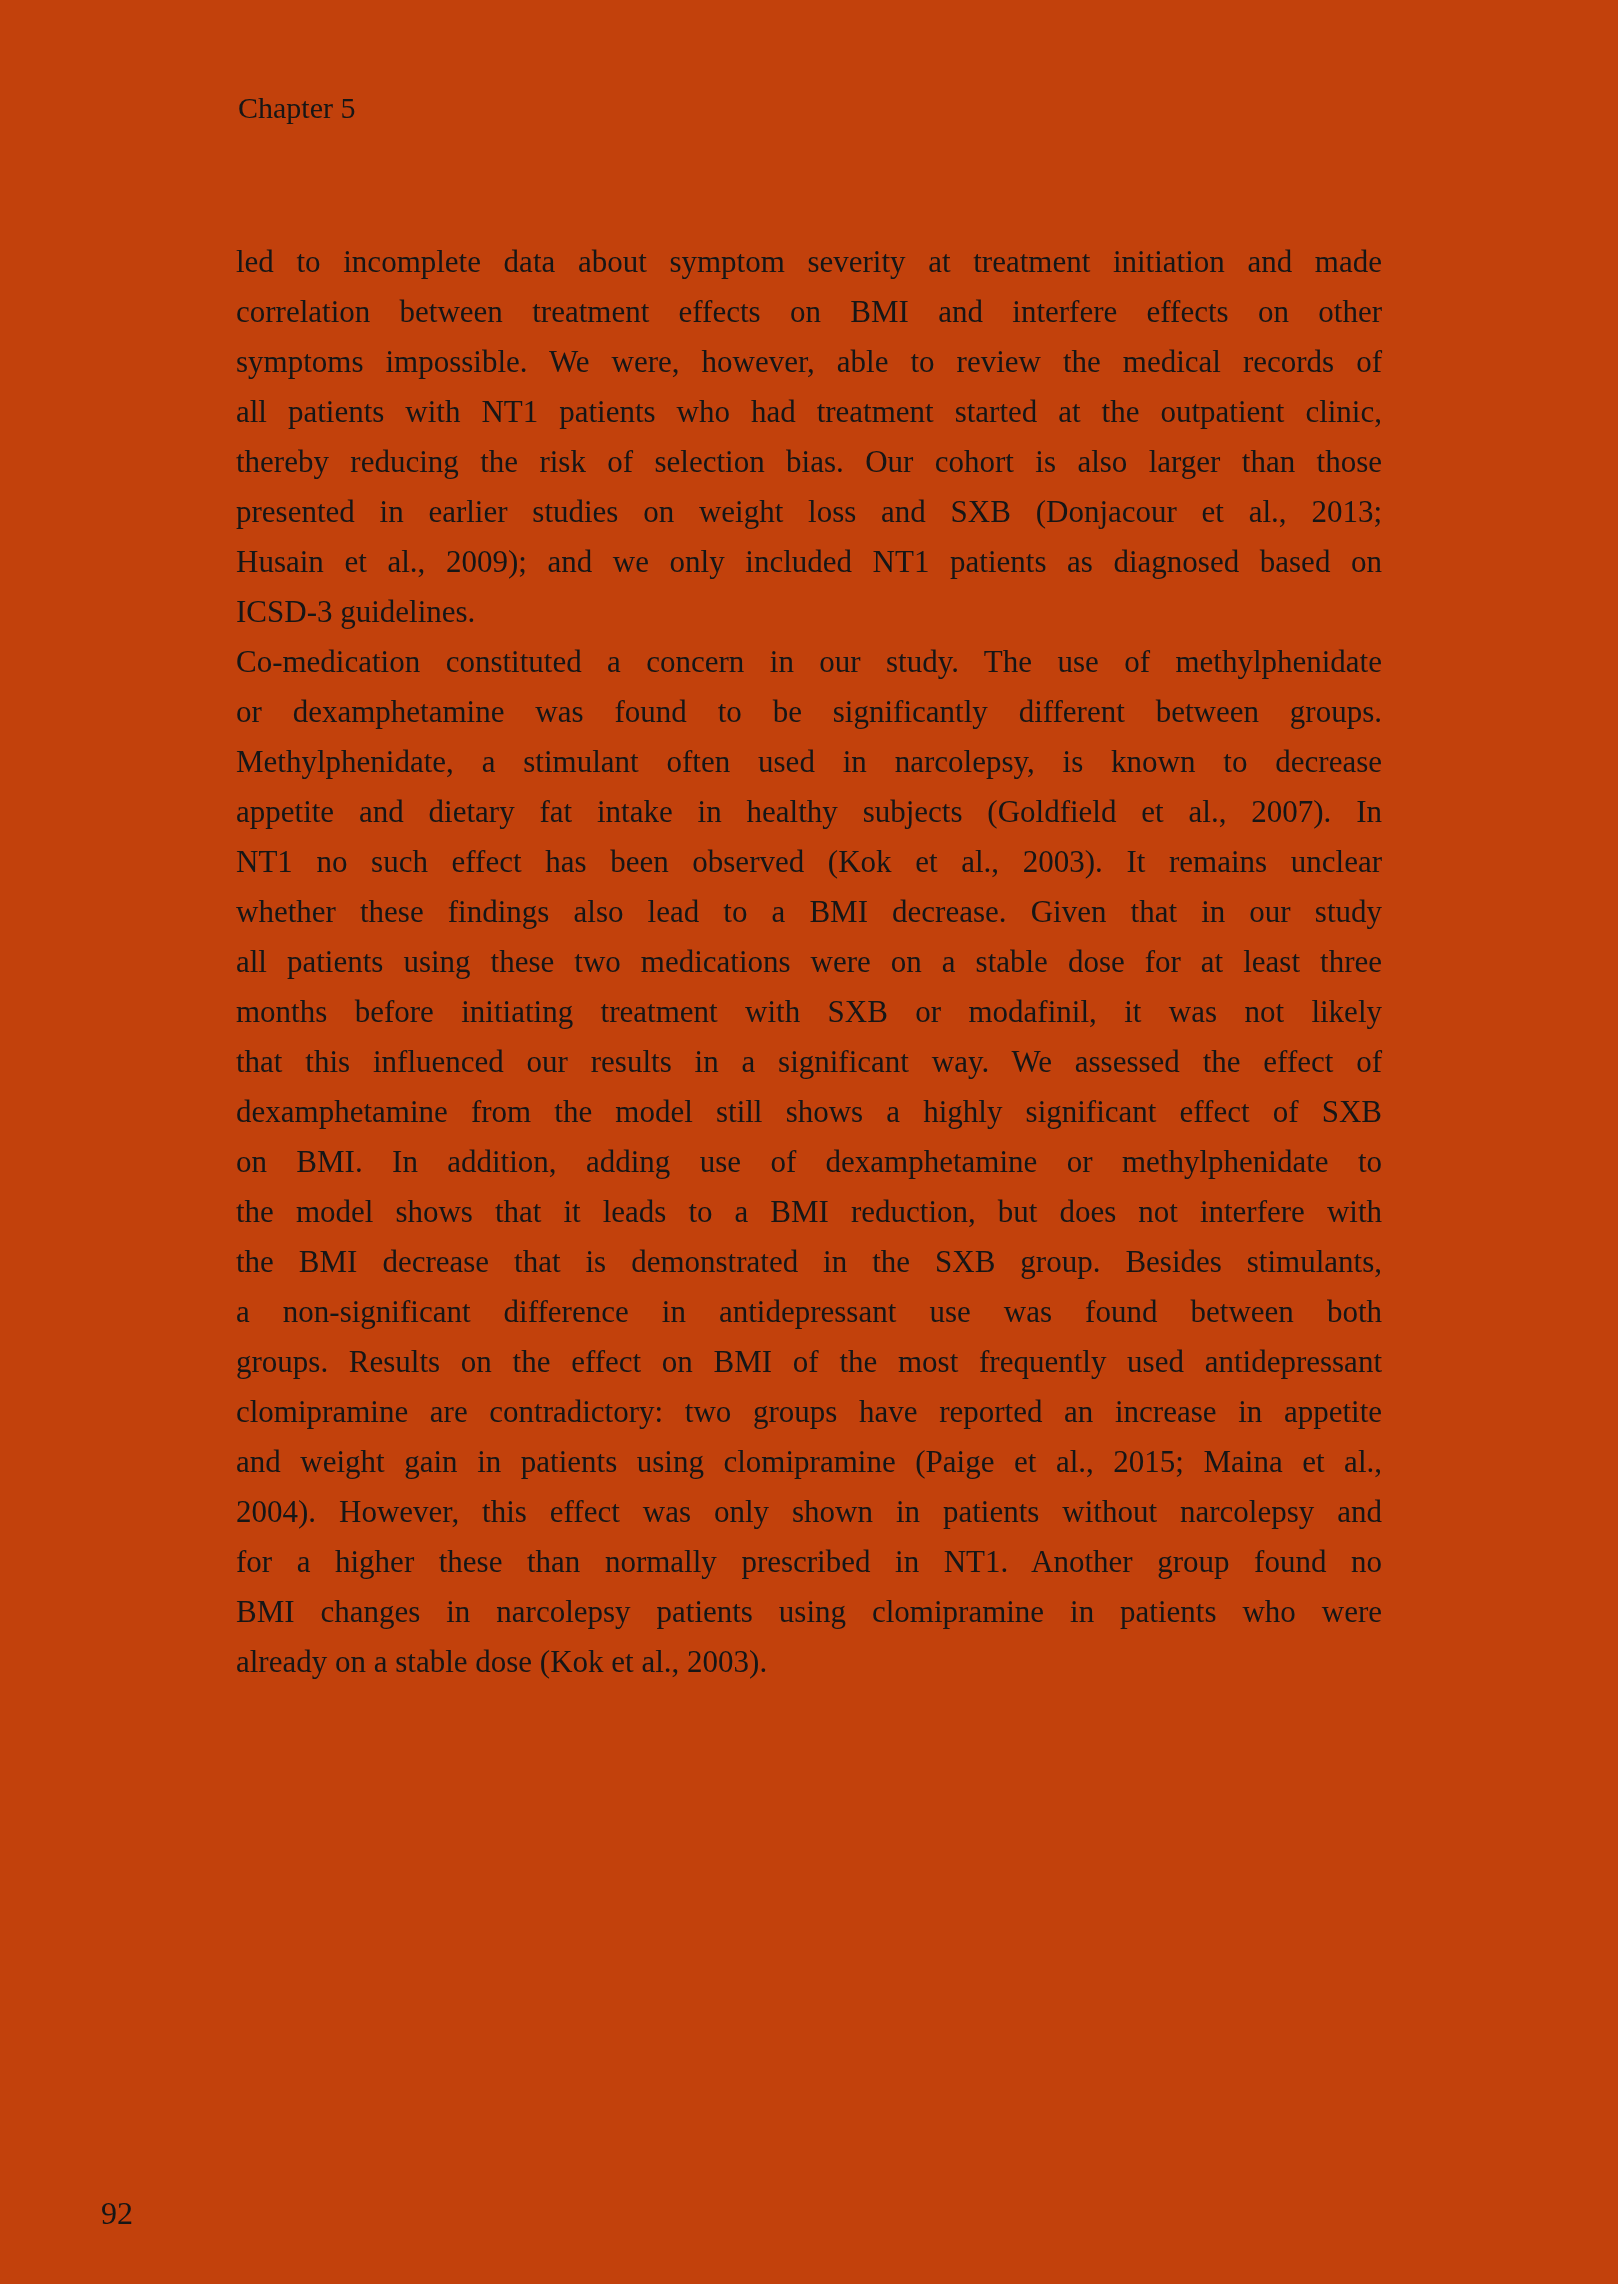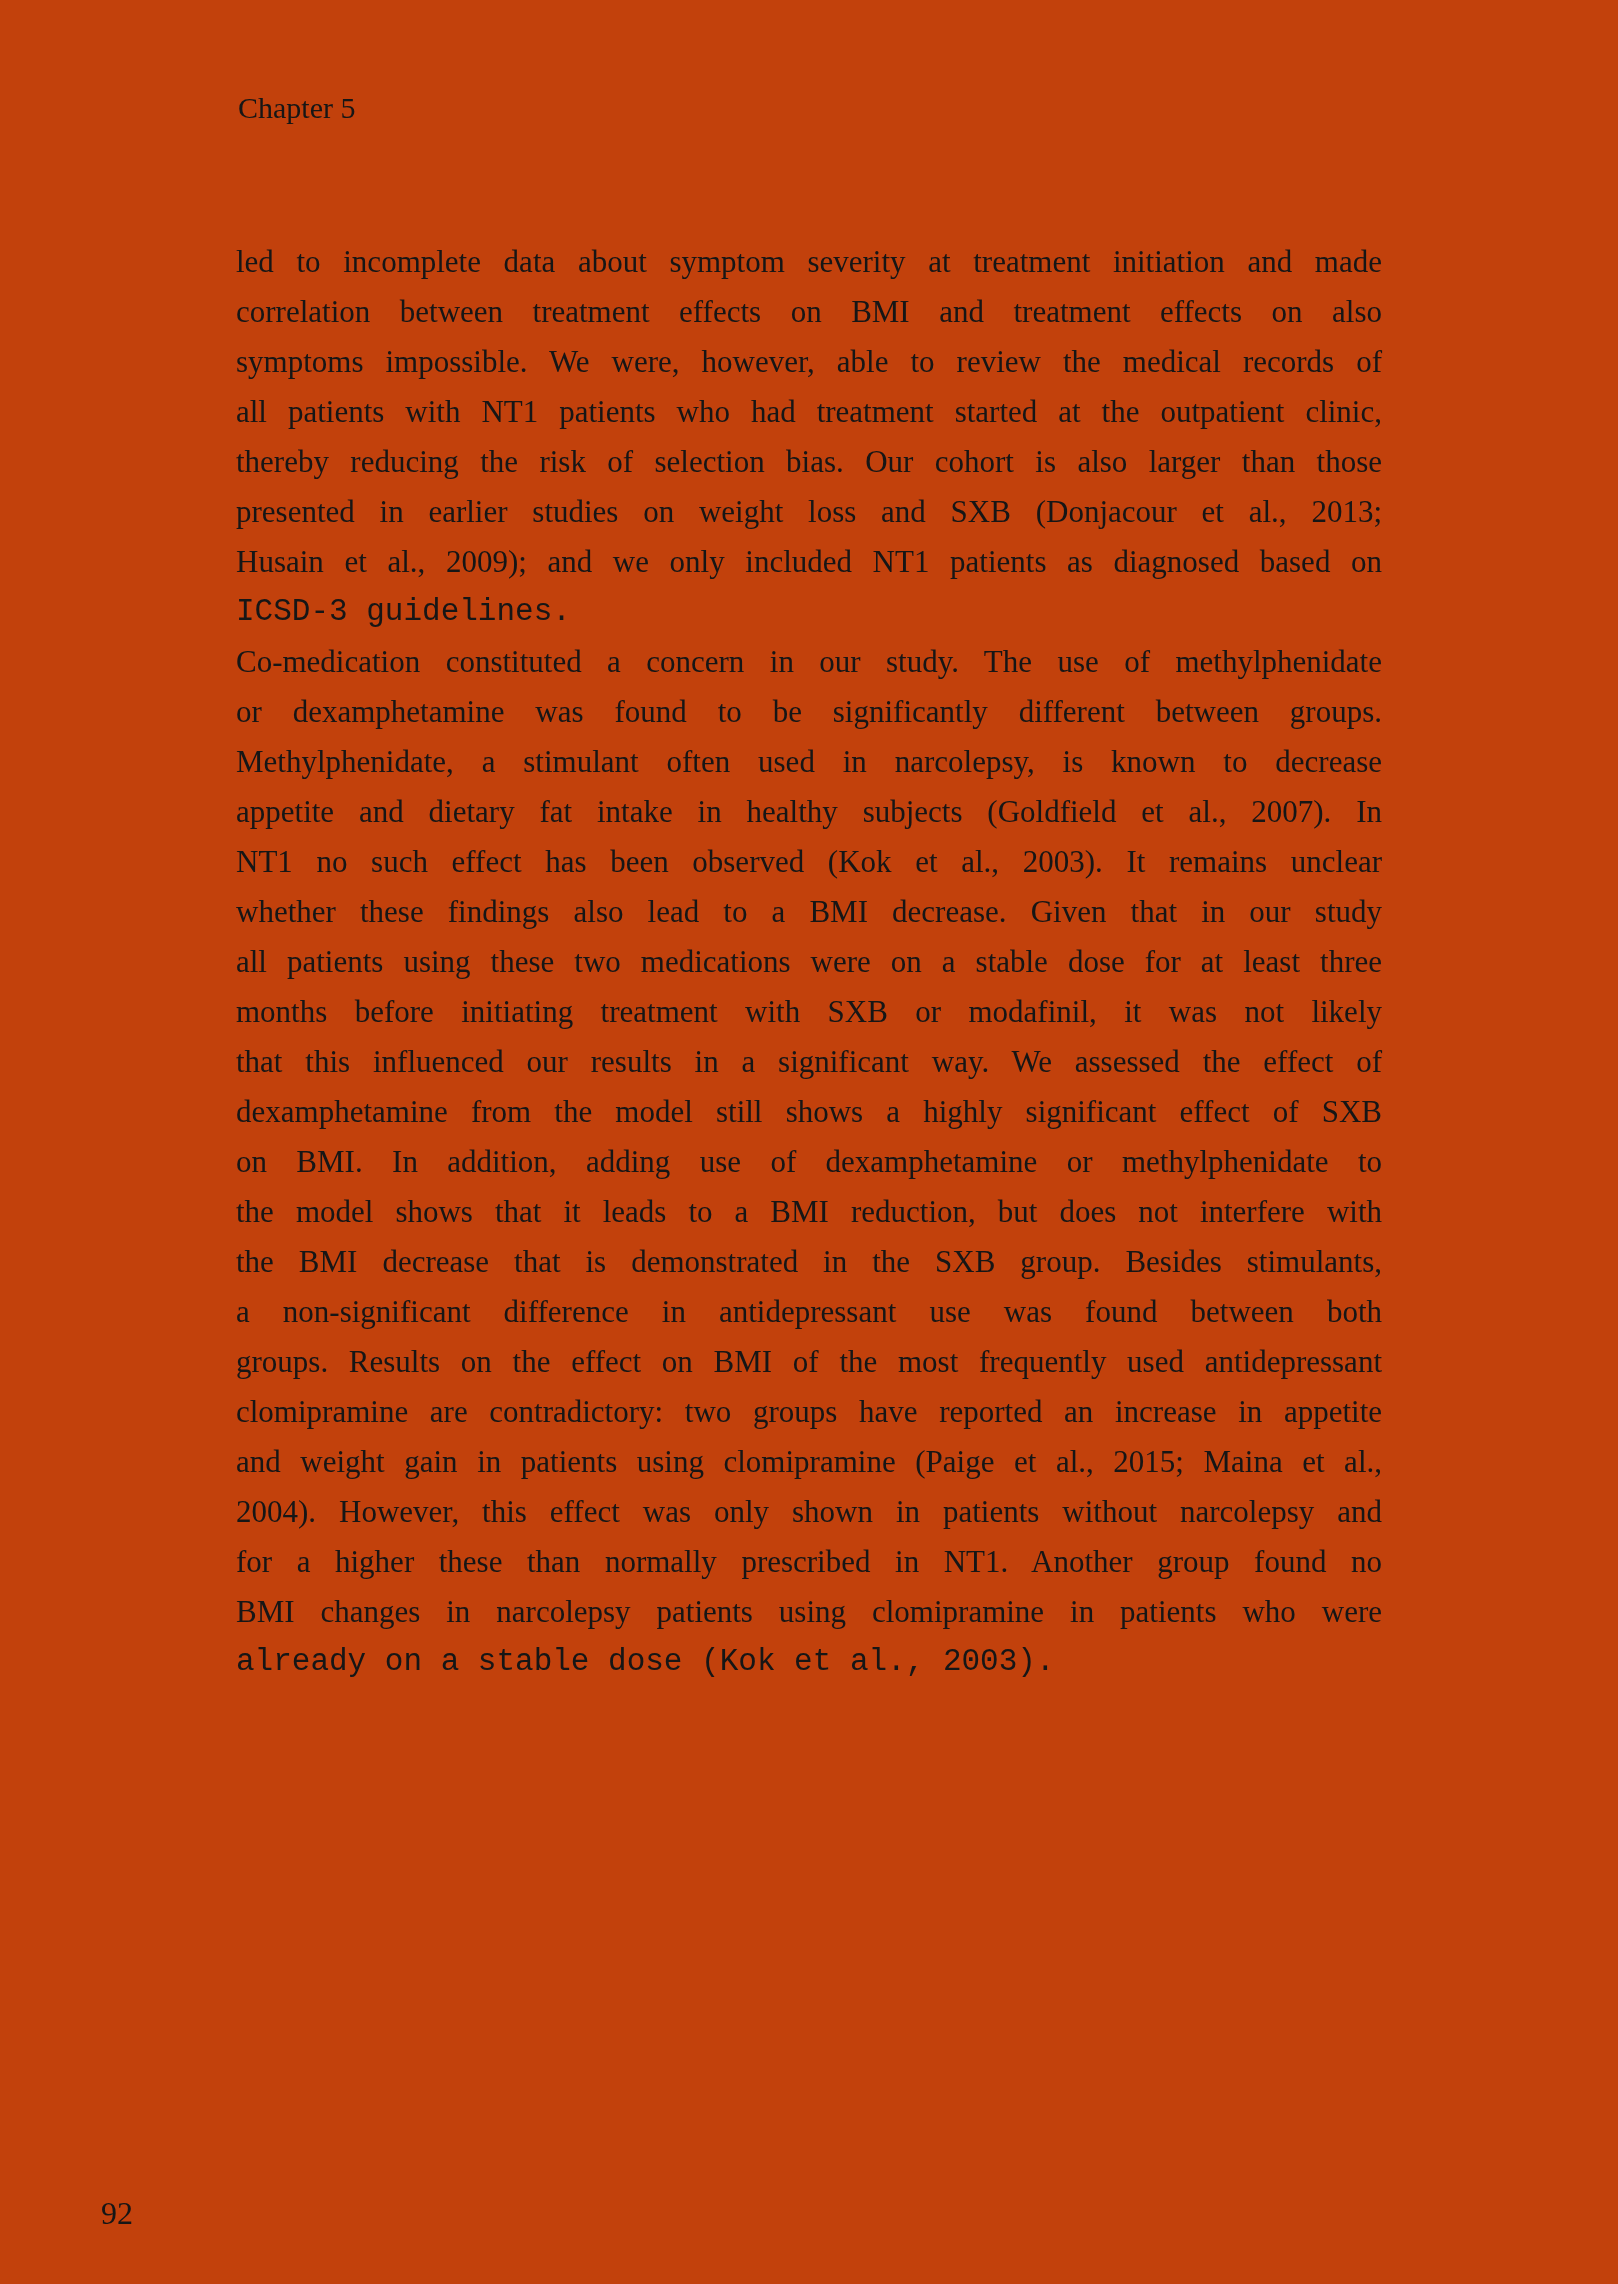--- a/index.html
+++ b/index.html
@@ -38,42 +38,41 @@
   }
   .line {
     height: 50px;
     text-align: justify;
     text-align-last: justify;
     white-space: normal;
   }
   .line.last {
     text-align: right;
     text-align-last: left;
-    font-family: Liberation Mono, monospace;
   }
   .page-number {
     position: absolute;
     left: 101px;
     top: 2147px;
     font-size: 32px;
     line-height: 37px;
     margin-top: 48px;
   }
 </style>
 </head>
 <body>
 
 <div class="page">
 
   <div class="chapter-header">Chapter 5</div>
 
   <div class="body-text">
     <div class="para">
         <div class="line">led to incomplete data about symptom severity at treatment initiation and made</div>
-        <div class="line">correlation between treatment effects on BMI and treatment effects on also</div>
+        <div class="line">correlation between treatment effects on BMI and interfere effects on other</div>
         <div class="line">symptoms impossible. We were, however, able to review the medical records of</div>
         <div class="line">all patients with NT1 patients who had treatment started at the outpatient clinic,</div>
         <div class="line">thereby reducing the risk of selection bias. Our cohort is also larger than those</div>
         <div class="line">presented in earlier studies on weight loss and SXB (Donjacour et al., 2013;</div>
         <div class="line">Husain et al., 2009); and we only included NT1 patients as diagnosed based on</div>
         <div class="line last">ICSD-3 guidelines.</div>
       </div>
     <div class="para">
         <div class="line">Co-medication constituted a concern in our study. The use of methylphenidate</div>
         <div class="line">or dexamphetamine was found to be significantly different between groups.</div>

